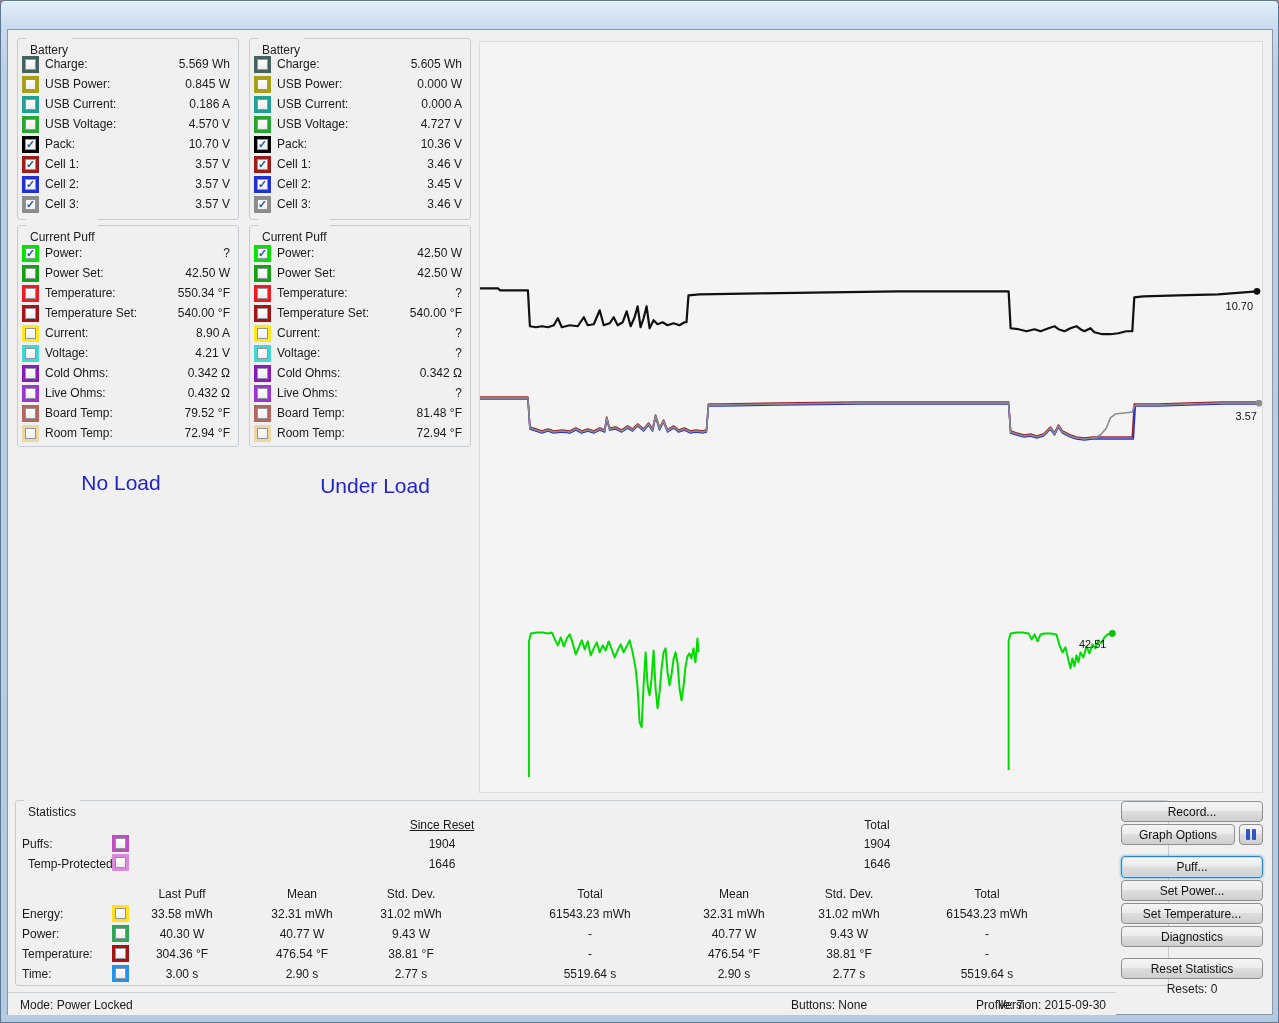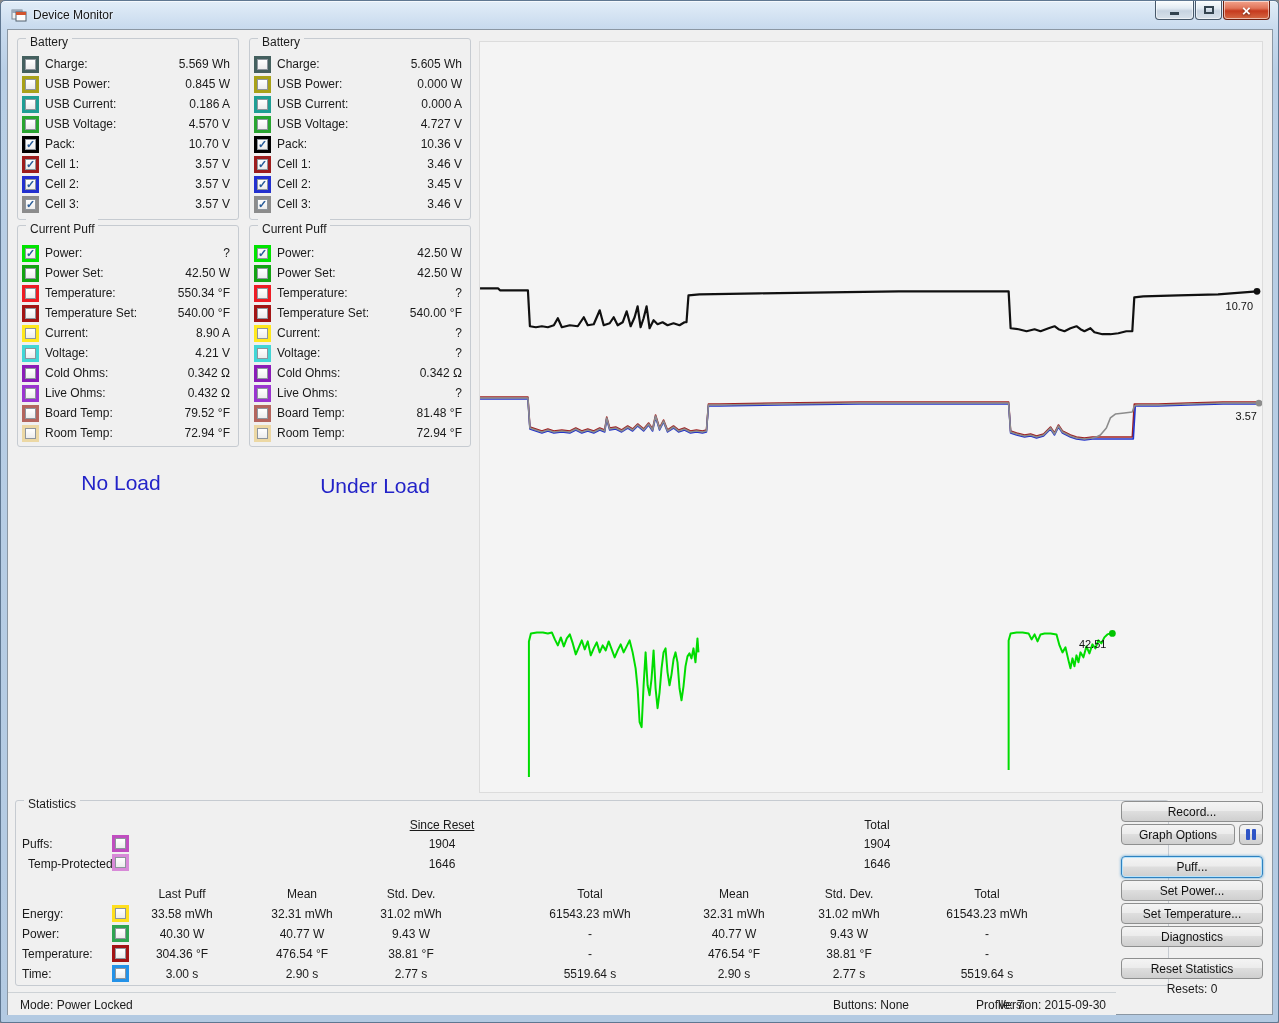--- a/index.html
+++ b/index.html
@@ -22,21 +22,21 @@
     box-shadow:inset 0 0 0 1px rgba(255,255,255,.55);cursor:default;}
   .wbtn.minb{width:39px}.wbtn.maxb{width:27px}
   .wbtn.closeb{width:47px;background:linear-gradient(#f2a38c,#e0755a 40%,#c63a1e 55%,#d56a45);
     border-color:#6e1f0f;color:#fff;font-size:15px;font-weight:bold;text-shadow:0 1px 2px rgba(0,0,0,.5);}
   .minbar{width:9px;height:3px;background:#33434f;margin-top:7px;}
   .maxbox{width:10px;height:8px;border:2px solid #33434f;background:transparent;}
   
   .client{position:absolute;left:6px;top:28px;width:1266px;height:986px;background:#f0f0f0;border:1px solid #8b97a3;}
   
   .groupbox{position:absolute;border:1px solid #c6cbd1;border-radius:3px;}
-  .gb-label{position:absolute;top:-8px;left:8px;background:#f0f0f0;padding:4px 4px;font-size:12px;color:#1c1c1c;}
+  .gb-label{position:absolute;top:-8px;left:8px;background:#f0f0f0;padding:12px 4px;font-size:12px;color:#1c1c1c;}
   .rows{position:absolute;left:0;right:0;}
   .prow{display:flex;align-items:center;height:20px;padding:0 8px 0 4px;}
   .plabel{margin-left:6px;white-space:nowrap;}
   .pvalue{margin-left:auto;white-space:nowrap;text-align:right;}
   .cbx{width:17px;height:17px;flex:0 0 17px;display:inline-flex;align-items:center;justify-content:center;}
   .cbi{width:11px;height:11px;background:linear-gradient(#ffffff,#ededed);border:1px solid #8e959d;
     font-size:11px;line-height:9px;font-weight:bold;color:#2a5d9a;text-align:center;display:block;}
   
   .load-caption{position:absolute;font-size:21px;color:#2323c8;text-align:center;width:150px;}
   
@@ -61,40 +61,20 @@
   .resets{text-align:center;margin-top:3px;}
   
   .statusbar{position:absolute;left:0;top:962px;width:1108px;height:23px;background:#f0f0f0;border-top:1px solid #cdd2d6;}
   .sb{position:absolute;top:5px;white-space:nowrap;}
 </style>
 </head>
 <body>
 
 <div class="win">
 
-  <div class="titlebar">
-    <svg class="title-icon" viewBox="0 0 16 16">
-      <rect x="1" y="3" width="10" height="9" fill="#f0f0f0" stroke="#7a8894"></rect>
-      <rect x="1" y="3" width="10" height="3" fill="#9aa8b8"></rect>
-      <rect x="5" y="5" width="10" height="9" fill="#fdfdfd" stroke="#51616e"></rect>
-      <rect x="5" y="5" width="10" height="3" fill="#d2552f"></rect>
-    </svg>
-    <span class="title-text">Device Monitor</span>
-    <div class="winctl">
-      <div class="wbtn minb">
-          <span class="minbar"></span>
-        </div>
-      <div class="wbtn maxb">
-          <span class="maxbox"></span>
-        </div>
-      <div class="wbtn closeb">
-          <span>×</span>
-        </div>
-    </div>
-  </div>
 
   <div class="client">
 
     <div class="groupbox" style="left:9px;top:8px;width:222px;height:182px">
       <span class="gb-label">Battery</span>
       <div class="rows" style="top:15px">
           <div class="prow">
             <span class="cbx" style="background: rgb(68, 96, 95);">
               <span class="cbi"></span>
             </span>
@@ -467,19 +447,19 @@
       <button class="w7btn">Set Power...</button>
       <button class="w7btn">Set Temperature...</button>
       <button class="w7btn">Diagnostics</button>
       <div class="gap9"></div>
       <button class="w7btn">Reset Statistics</button>
       <div class="resets">Resets: 0</div>
     </div>
 
     <div class="statusbar">
       <span class="sb" style="left:12px">Mode: Power Locked</span>
-      <span class="sb" style="left:783px;width:160px;text-align:center">Buttons: None</span>
+      <span class="sb" style="left:783px;width:160px;">Buttons: None</span>
       <span class="sb" style="left:968px;width:140px;text-align:left">Profile: 7</span>
       <span class="sb" style="right:10px">Version: 2015-09-30</span>
     </div>
 
   </div>
 </div>
 
 </body></html>

